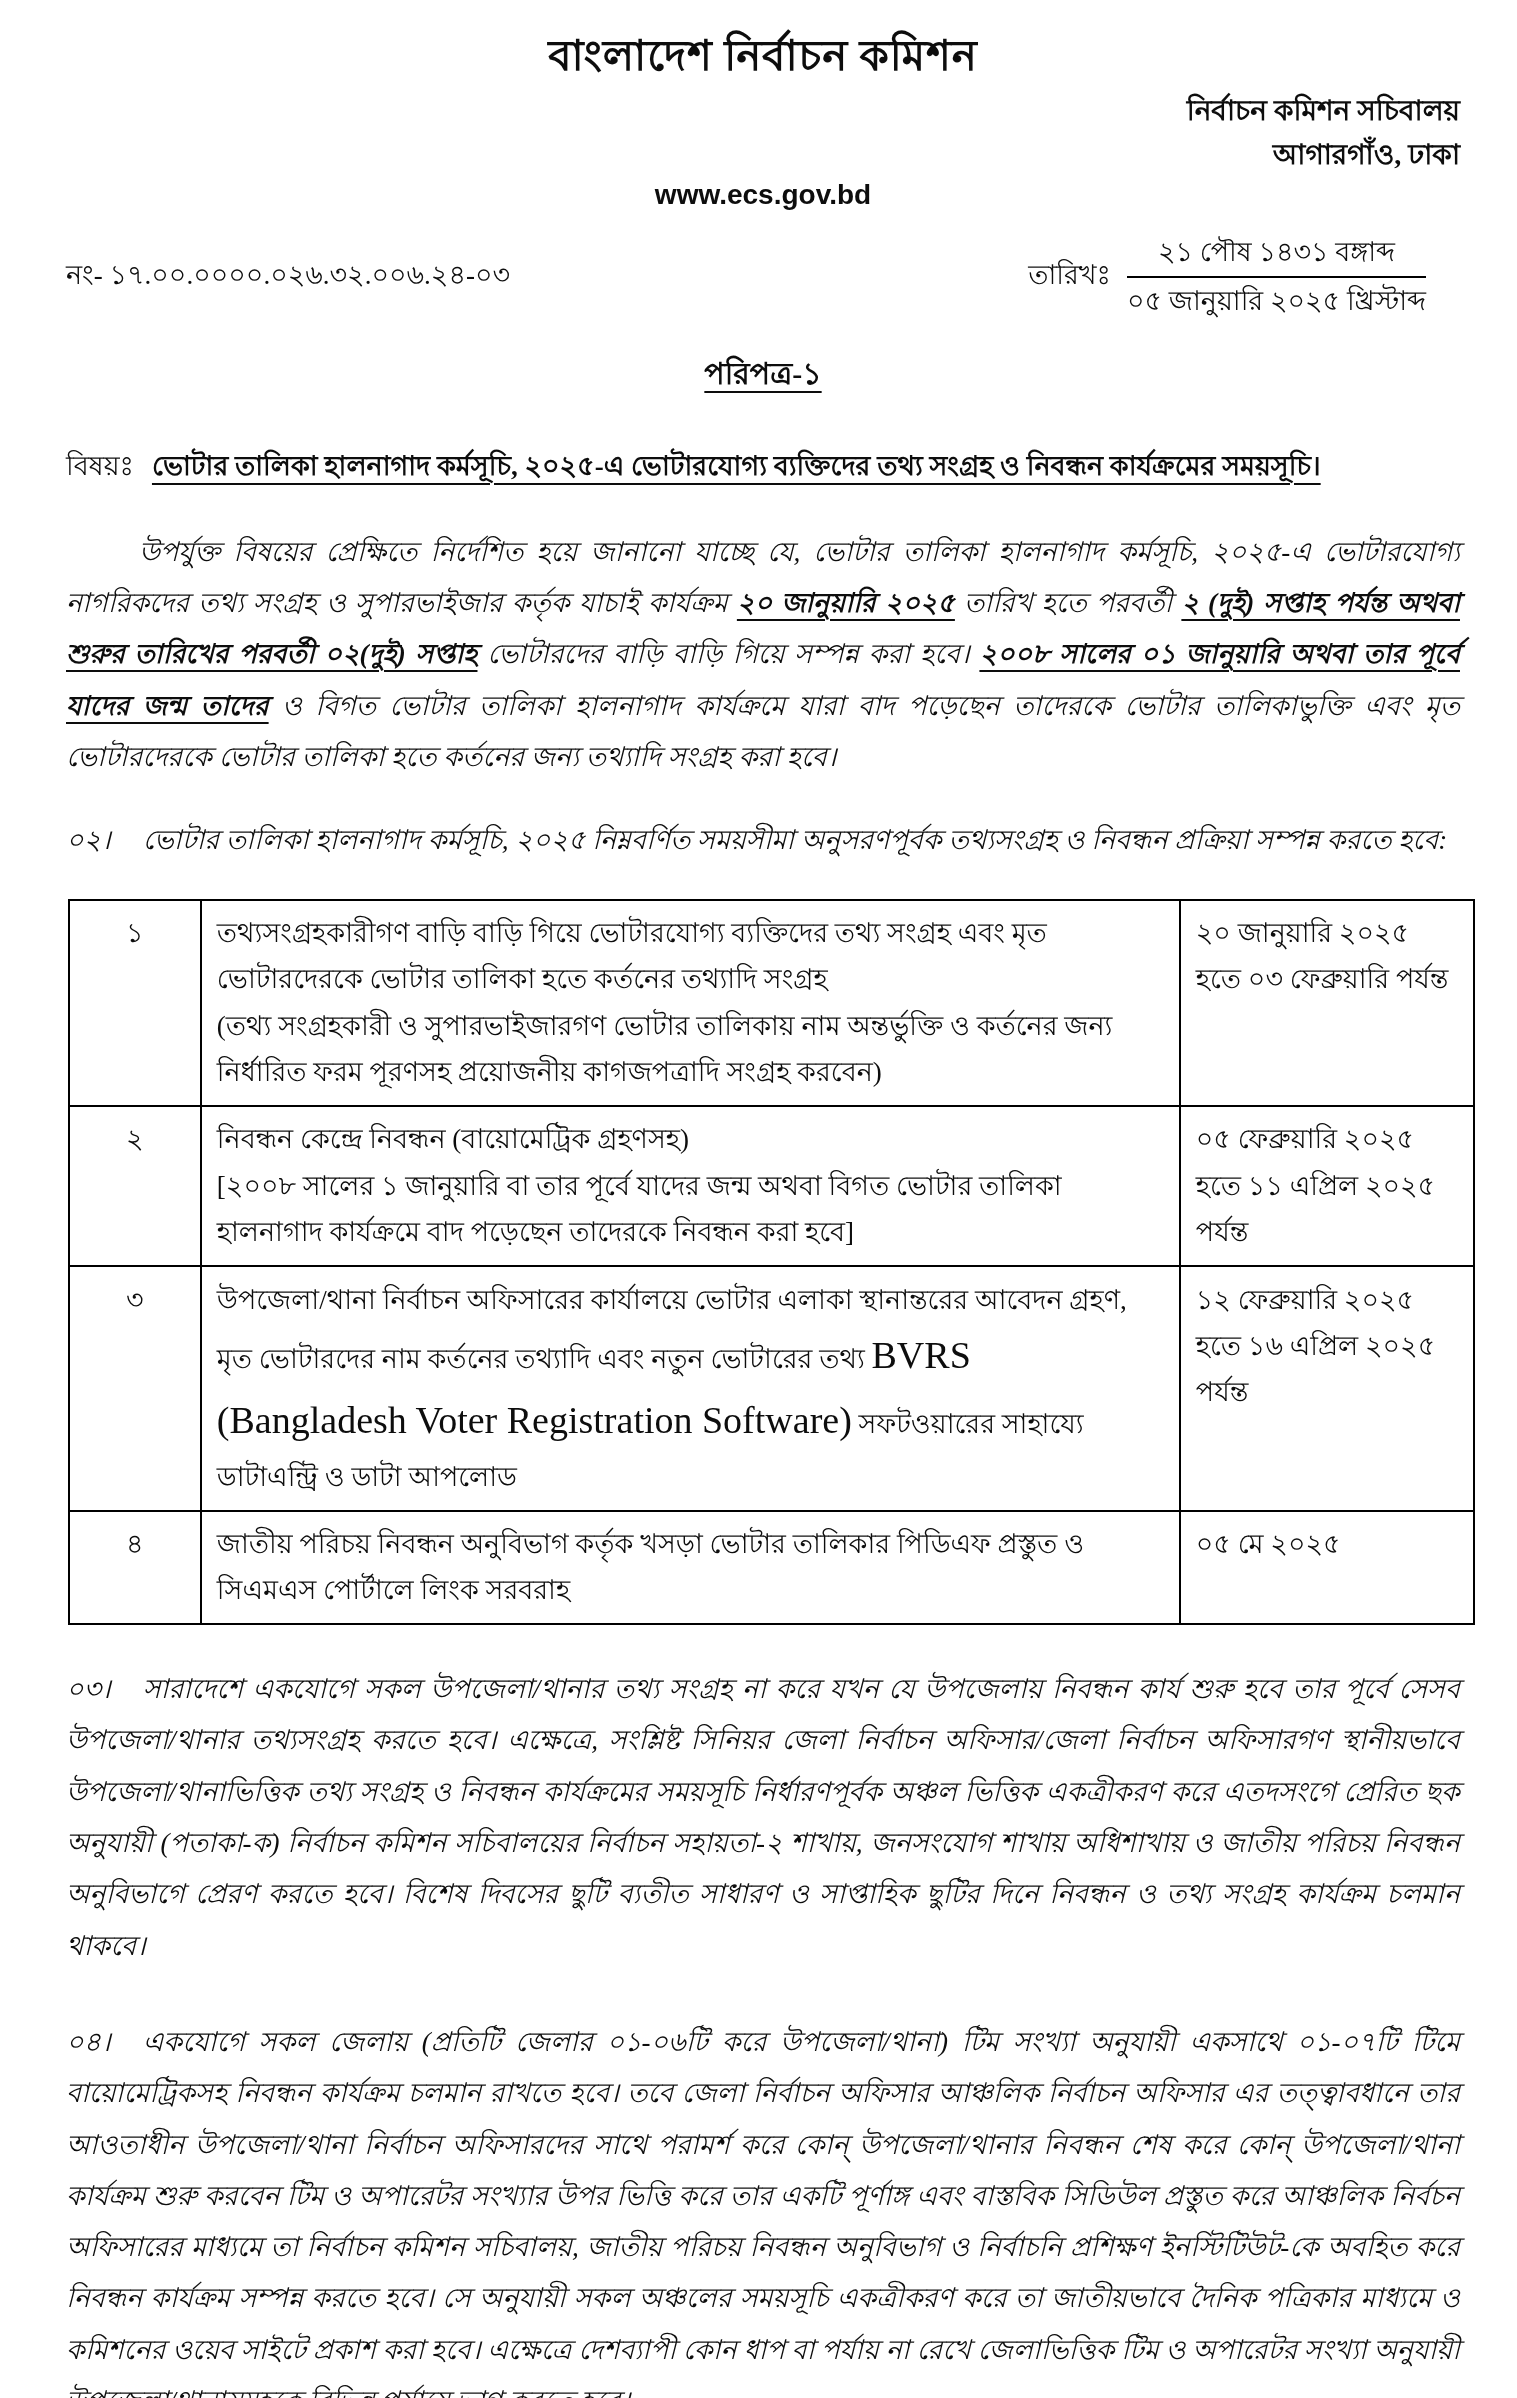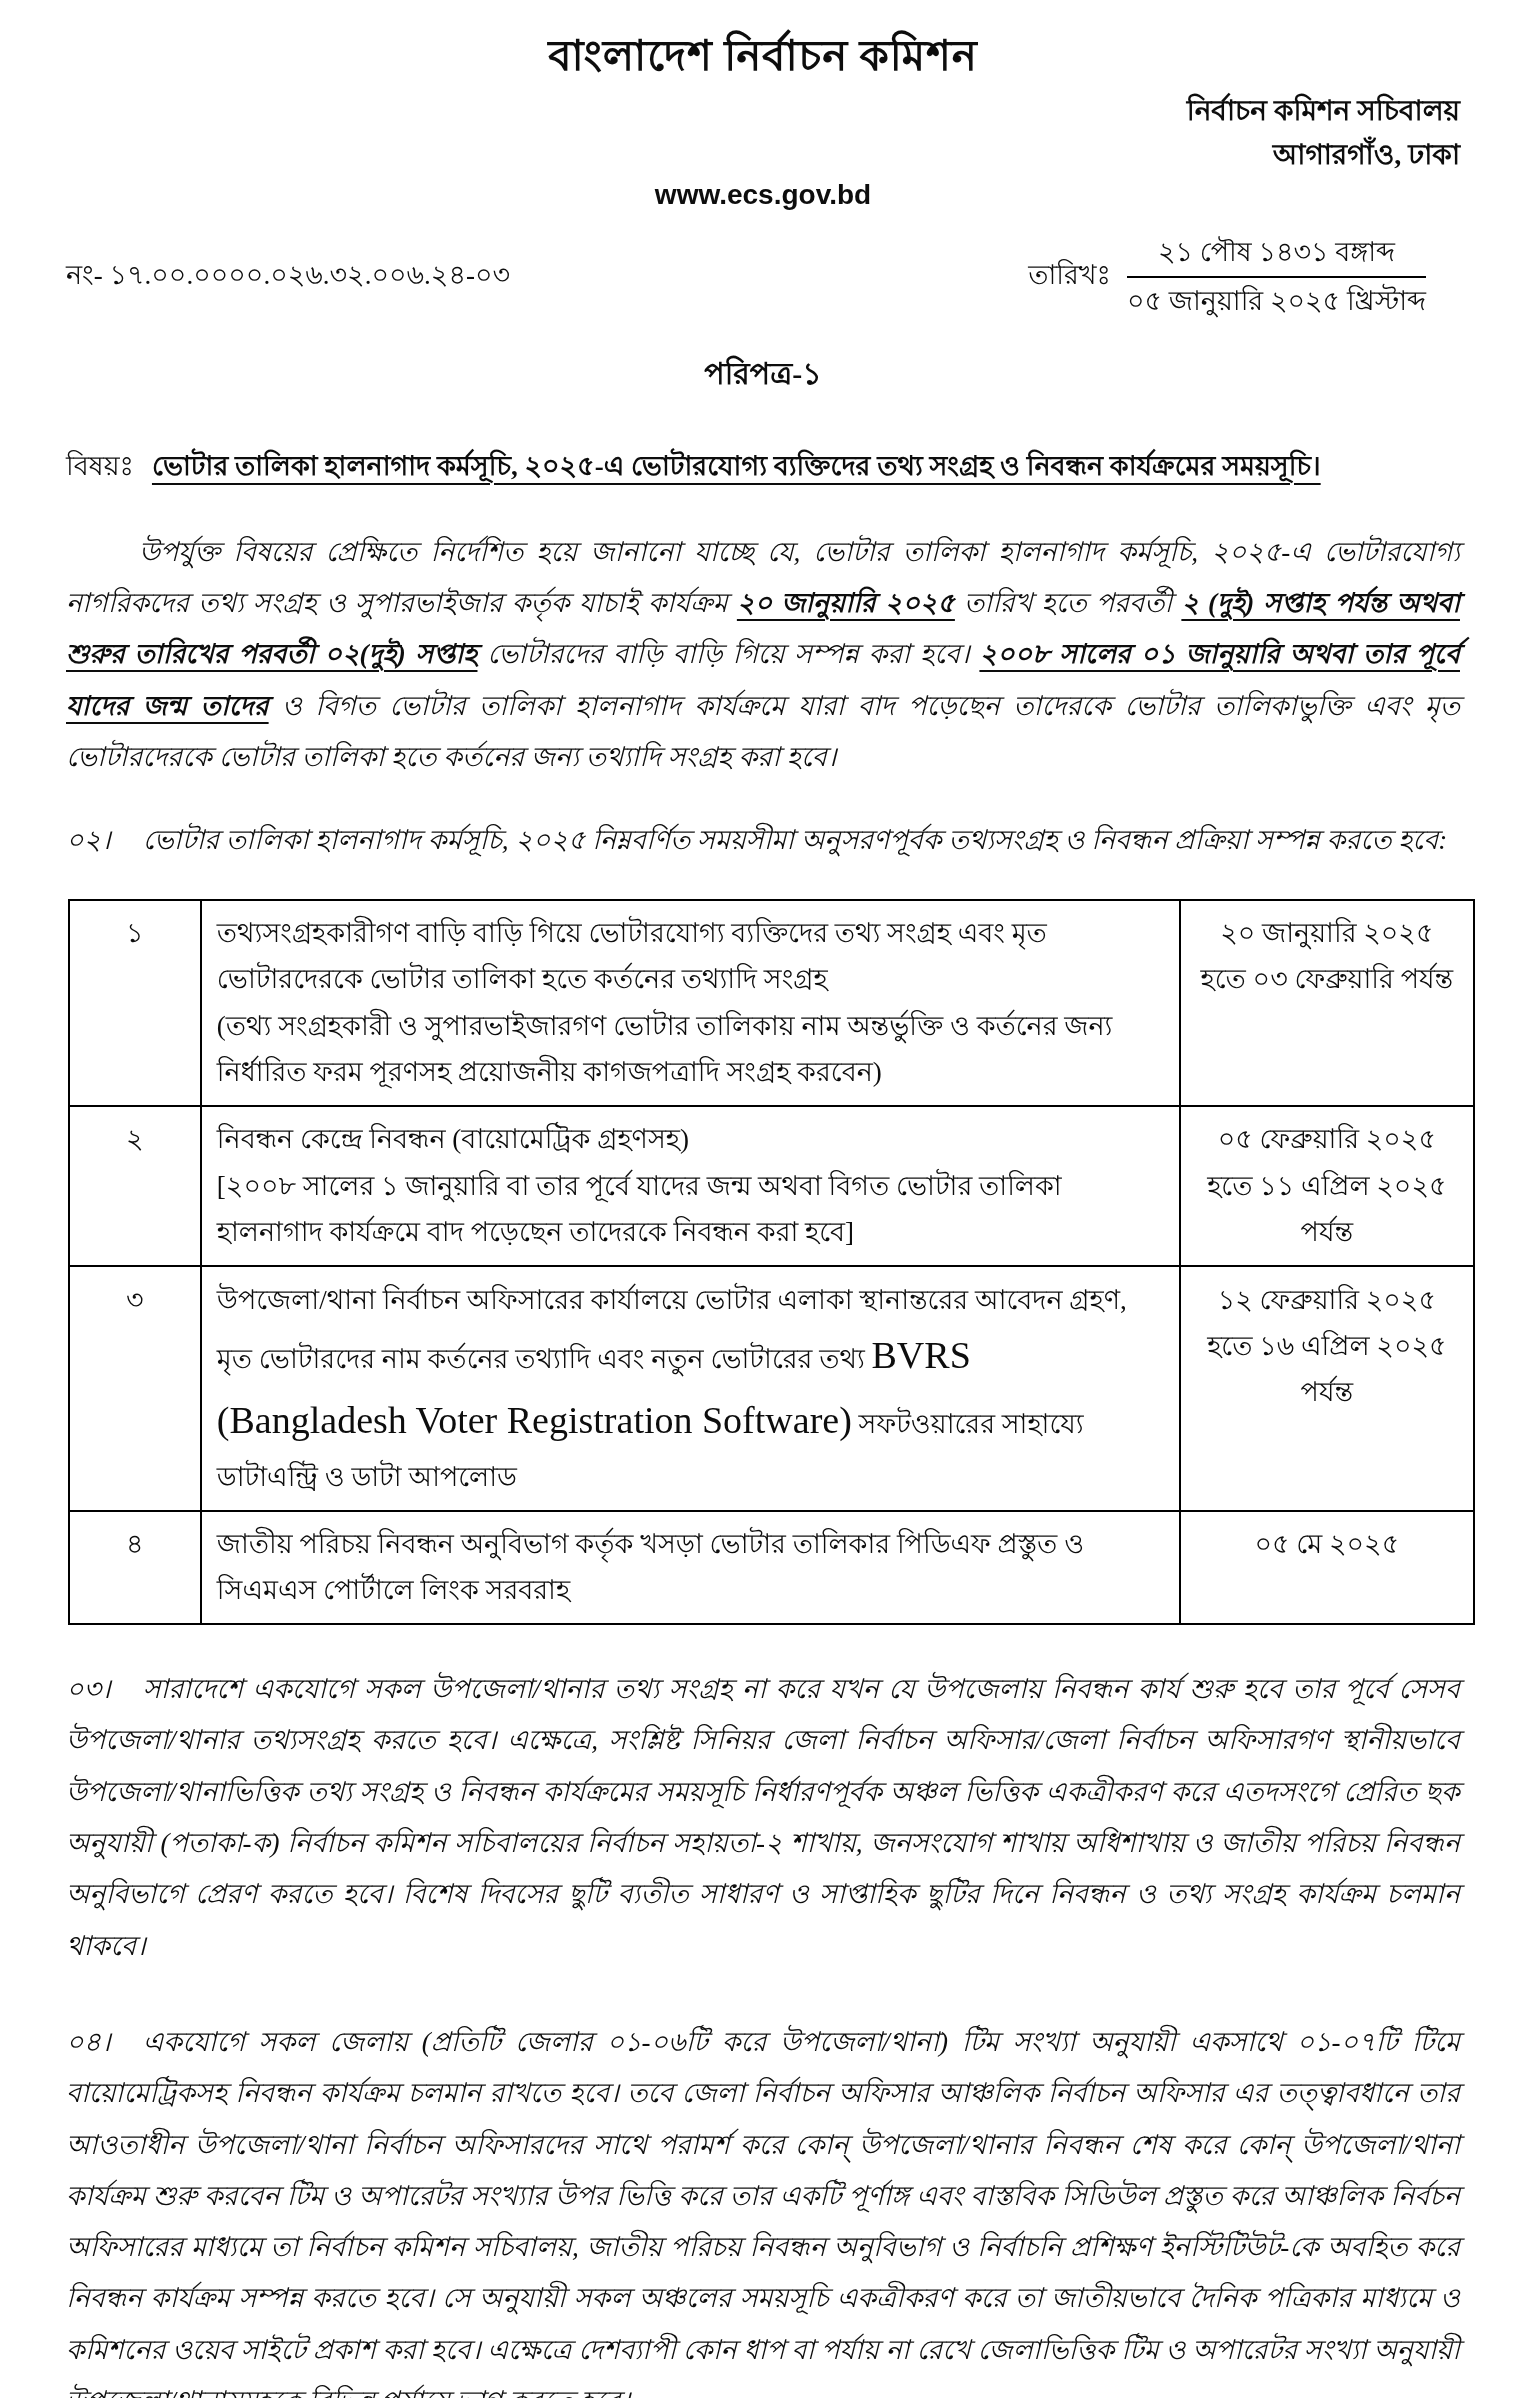--- a/index.html
+++ b/index.html
@@ -21,36 +21,36 @@
   .org-web{font-size:28px;font-weight:bold;font-family:"Liberation Sans","DejaVu Sans",sans-serif;}
   
   .ref-row{display:flex;justify-content:space-between;align-items:center;margin-top:16px;}
   .ref-no{font-size:27px;}
   .date-block{display:flex;align-items:center;gap:16px;margin-right:34px;}
   .date-stack{text-align:center;font-size:27px;line-height:1.5;}
   .date-top{border-bottom:2.3px solid #000;padding:0 20.6px 3.7px 20.6px;}
   .date-bottom{padding-top:3px;}
   
   .circ-title{text-align:center;margin-top:28px;font-size:30px;font-weight:bold;}
-  .u{text-decoration-thickness:2.3px;text-underline-offset:6.6px;margin-top:44px;}
+  .u{text-decoration:underline;text-decoration-thickness:2.3px;text-underline-offset:6.6px;margin-top:44px;}
   
   .subject-row{display:flex;gap:18px;margin-top:43px;align-items:baseline;}
   .subject-label{flex:0 0 auto;font-size:27px;}
   .subject-text{font-weight:bold;text-decoration:underline;text-decoration-thickness:2.3px;text-underline-offset:7.5px;line-height:1.7;}
   
   .para{margin:0;margin-top:32px;line-height:1.9;text-align:justify;font-style:italic;}
   .para.first{text-indent:73px;margin-top:37px;}
   .pnum{margin-right:32px;}
   .bu{font-weight:bold;text-decoration:underline;text-decoration-thickness:2.3px;text-underline-offset:6.6px;}
   
   table.schedule{border-collapse:collapse;width:1407px;margin:32px 0 0 1.9px;}
   table.schedule td{border:2.3px solid #000;vertical-align:top;padding:9.4px 15px;line-height:1.72;}
   td.c-serial{width:105px;text-align:center;}
   td.c-activity{width:993px;text-align:left;}
-  td.c-period{width:272px;text-align:center;line-height:1.85;padding-top:13px;}
+  td.c-period{width:272px;text-align:left;line-height:1.85;padding-top:13px;}
   .latin-big{font-size:38px;font-family:"Liberation Serif","DejaVu Serif",serif;}
 </style>
 </head>
 <body>
 
 <div class="page">
 
   <div class="letterhead">
     <div class="org-title">বাংলাদেশ নির্বাচন কমিশন</div>
     <div class="org-sub">নির্বাচন কমিশন সচিবালয়</div>

